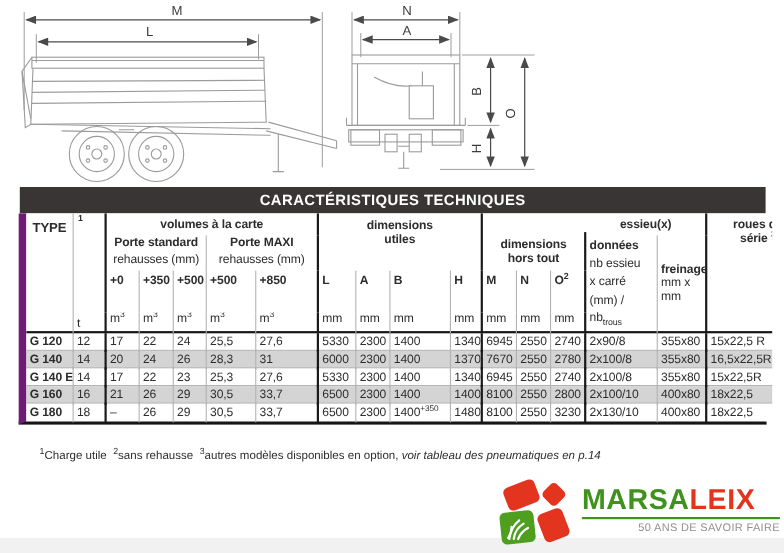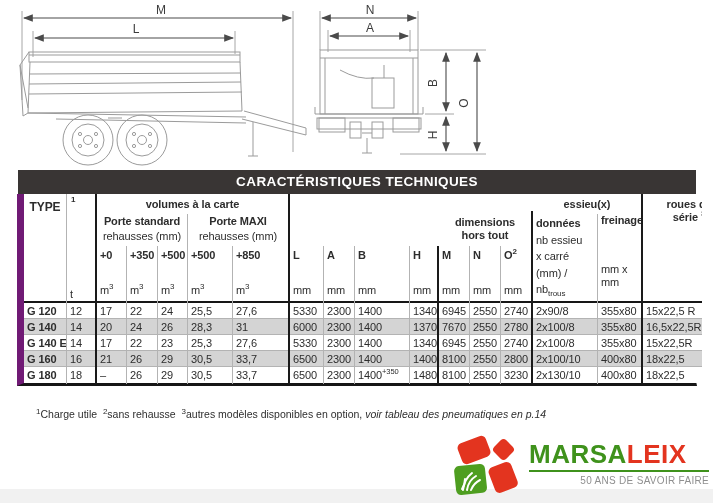--- a/index.html
+++ b/index.html
@@ -35,21 +35,21 @@
   .b{font-weight:bold;}
   .c{text-align:center;}
   .pl{padding-left:3px;}
   .pt{padding-top:3px;}
   .br-thin{border-right:1px solid #b3b3b3;}
   .br-thick{border-right:2px solid #1a1a1a;}
   .wrap2{display:block;margin:0 auto;line-height:13px;}
   sup{font-size:8px;vertical-align:super;line-height:0;}
   sub{font-size:8px;vertical-align:sub;line-height:0;}
   .donnees-block{line-height:16.5px;padding-top:1px;}
-  .freinage-block{display:flex;flex-direction:column;justify-content:space-between;padding-bottom:14px;}
+  .freinage-block{display:flex;flex-direction:column;justify-content:center;padding-bottom:2px;}
   .freinage-unit{width:34px;line-height:13px;}
   .bottom-align{display:flex;align-items:flex-end;padding-bottom:3px;}
   .trow{height:16px;border-bottom:1px solid #b3b3b3;align-items:center;background:#fff;}
   .trow:last-child{border-bottom:none;}
   .trow.shaded{background:var(--row_shade);}
   .tcell{padding-left:3px;white-space:nowrap;overflow:hidden;line-height:18px;}
   .tcell.model{font-weight:bold;}
   .tcell sup{font-size:7.5px;}
 
   
@@ -187,20 +187,23 @@
       <div class="hcell b pl pt br-thin" style="grid-area:4/4/5/5;">+350</div>
       <div class="hcell b pl pt br-thin" style="grid-area:4/5/5/6;">+500</div>
       <div class="hcell b pl pt br-thin" style="grid-area:4/6/5/7;">+500</div>
       <div class="hcell b pl pt br-thick" style="grid-area:4/7/5/8;">+850</div>
       <div class="hcell pl br-thin" style="grid-area:5/3/6/4;">m<sup>3</sup></div>
       <div class="hcell pl br-thin" style="grid-area:5/4/6/5;">m<sup>3</sup></div>
       <div class="hcell pl br-thin" style="grid-area:5/5/6/6;">m<sup>3</sup></div>
       <div class="hcell pl br-thin" style="grid-area:5/6/6/7;">m<sup>3</sup></div>
       <div class="hcell pl br-thick" style="grid-area:5/7/6/8;">m<sup>3</sup></div>
 
+      <div class="hcell c b br-thick" style="grid-area:1/8/4/12;padding-top:5px;">
+          <span class="wrap2" style="width:74px;">dimensions utiles</span>
+        </div>
       <div class="hcell b pl pt br-thin" style="grid-area:4/8/5/9;">L</div>
       <div class="hcell b pl pt br-thin" style="grid-area:4/9/5/10;">A</div>
       <div class="hcell b pl pt br-thin" style="grid-area:4/10/5/11;">B</div>
       <div class="hcell b pl pt br-thick" style="grid-area:4/11/5/12;">H</div>
       <div class="hcell pl br-thin" style="grid-area:5/8/6/9;">mm</div>
       <div class="hcell pl br-thin" style="grid-area:5/9/6/10;">mm</div>
       <div class="hcell pl br-thin" style="grid-area:5/10/6/11;">mm</div>
       <div class="hcell pl br-thick" style="grid-area:5/11/6/12;">mm</div>
 
       <div class="hcell c b br-thick" style="grid-area:1/12/4/15;padding-top:5px;margin-top:17px;">

